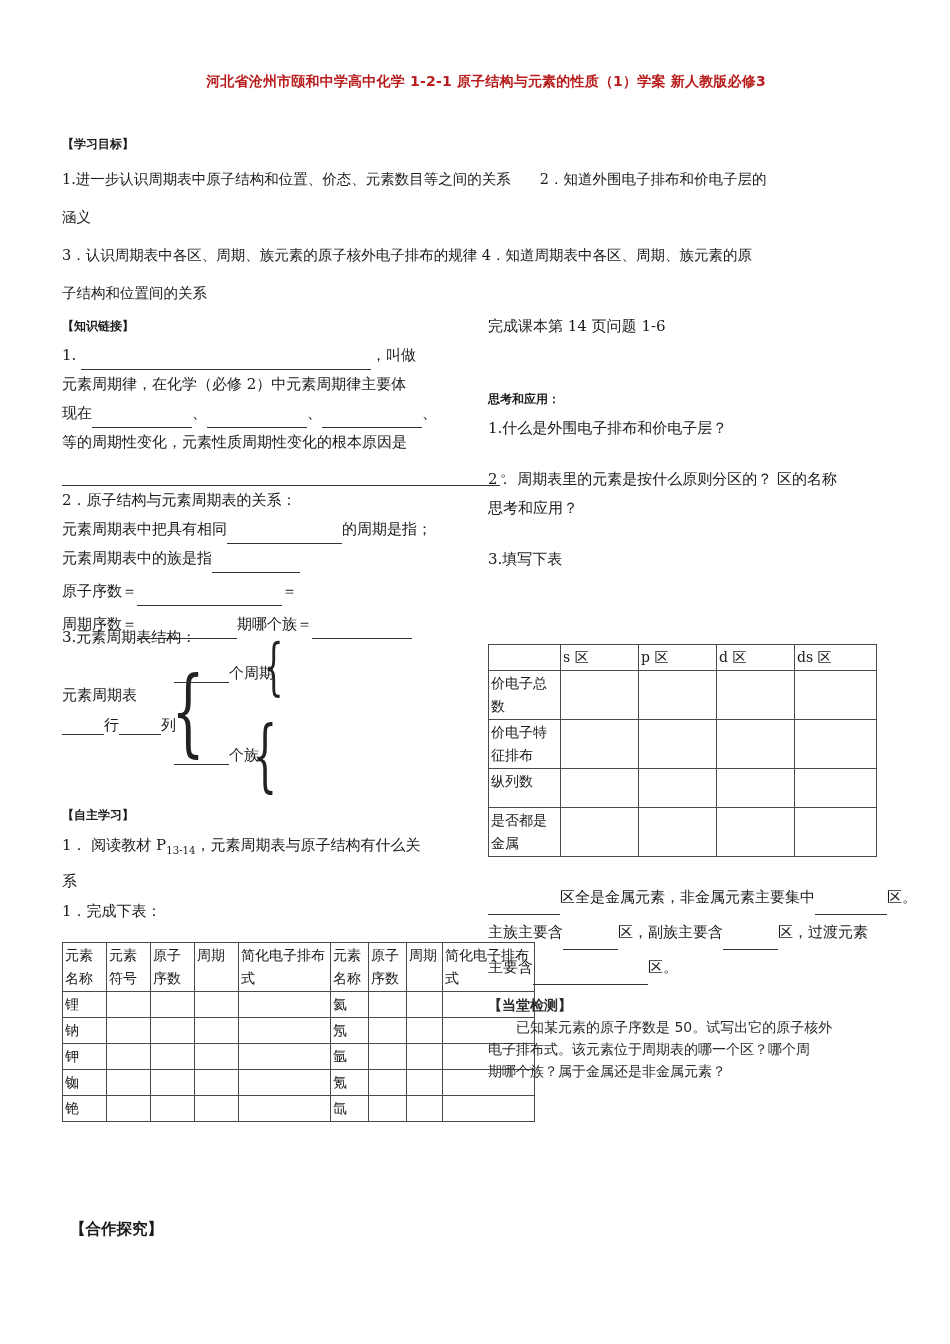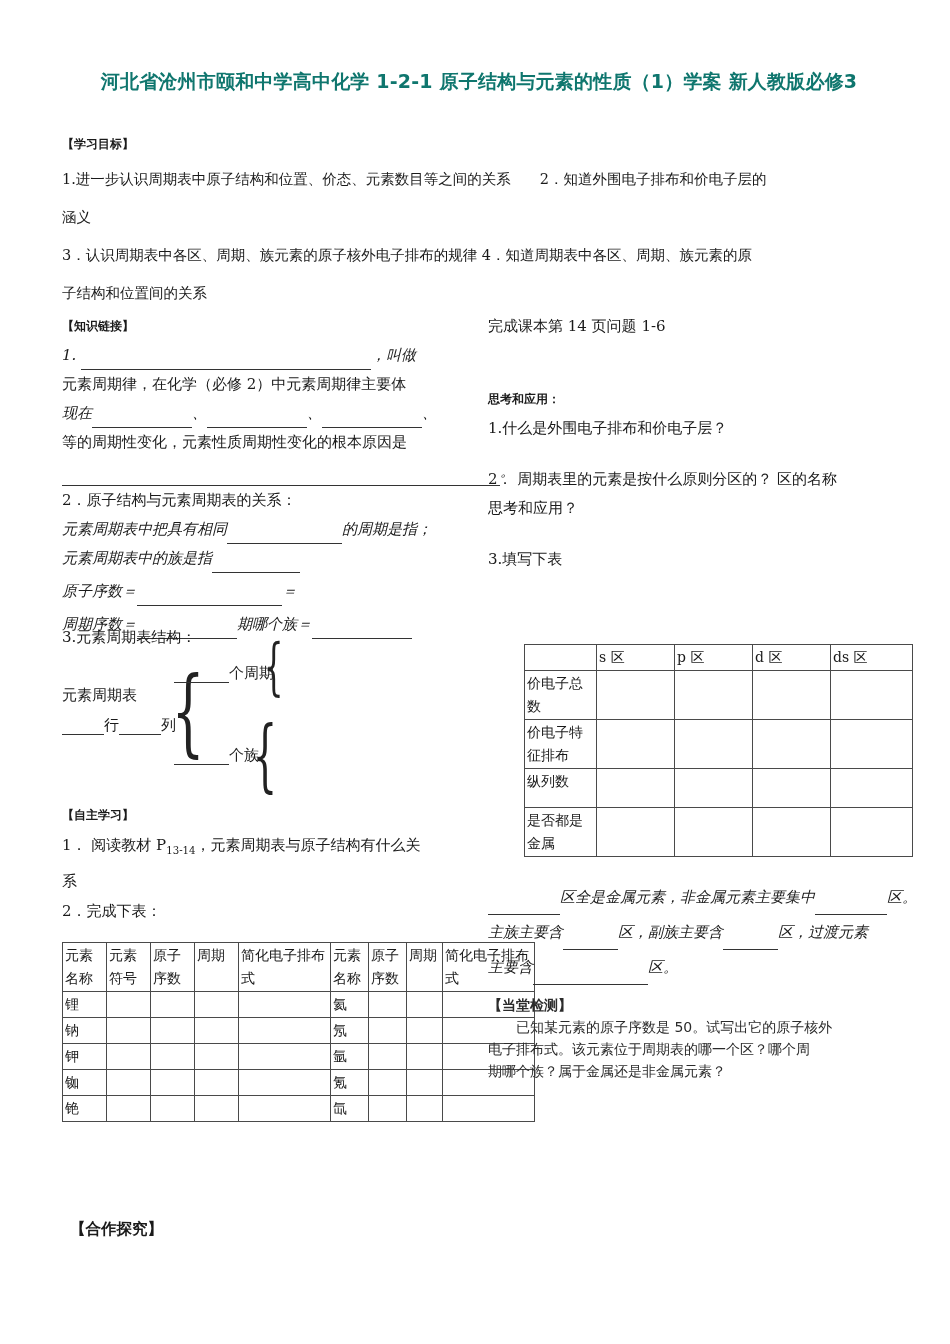--- a/index.html
+++ b/index.html
@@ -16,27 +16,27 @@
     overflow: hidden;
   }
   .page {
     position: absolute;
     left: 0; top: 0;
     width: 950px;
     height: 1344px;
   }
   .title {
     position: absolute;
-    left: 70px;
+    left: 77px;
     top: 66px;
     width: 818px;
     text-align: center;
-    color: #0f766e;
+    color: #b91c1c;
     font-weight: bold;
-    font-size: 19px;
+    font-size: 14px;
     line-height: 31px;
     font-family: "DejaVu Sans", "Liberation Sans", sans-serif;
     letter-spacing: 0.2px;
   }
   .sec-head {
     font-weight: bold;
     font-size: 12px;
     font-family: "DejaVu Sans", "Liberation Sans", sans-serif;
   }
   .blk {
@@ -77,21 +77,21 @@
   .u6 { width: 42px; }
   .u8 { width: 55px; }
   .u10 { width: 72px; }
   .u12 { width: 88px; }
   .u14 { width: 100px; }
   .u16 { width: 115px; }
   .u20 { width: 145px; }
   .u26 { width: 190px; }
   .u34 { width: 248px; }
   .u40 { width: 290px; }
-  .row { white-space: nowrap; font-style: italic; }
+  .row { white-space: nowrap; }
   .gap { height: 22px; }
 
   
   .struct {
     position: absolute;
     left: 62px;
     top: 628px;
     width: 420px;
     height: 175px;
     font-size: 15px;
@@ -124,21 +124,20 @@
     left: 62px;
     top: 942px;
     width: 412px;
   }
   #element-table td { height: 18px; }
   #zone-table {
     position: absolute;
     left: 488px;
     top: 644px;
     width: 330px;
-    margin-left: 36px;
   }
   #zone-table td { height: 18px; }
 
   .quiz {
     position: absolute;
     left: 488px;
     top: 994px;
     width: 400px;
     font-family: "DejaVu Sans", "Liberation Sans", sans-serif;
     font-size: 14px;
@@ -226,21 +225,21 @@
     </div>
     <div class="brace" style="left:178px; top:88px; font-size:78px; transform:scaleX(0.5);">{</div>
   </div>
 
   <div class="blk" style="left:62px; top:800px; width:420px;">
     <div class="sec-head">【自主学习】</div>
     <div class="nw">
       <span>1． 阅读教材 P</span><sub>13-14</sub><span>，元素周期表与原子结构有什么关</span>
     </div>
     <div>系</div>
-    <div>2．完成下表：</div>
+    <div>1．完成下表：</div>
   </div>
 
   <table class="grid" id="element-table">
     <colgroup>
       <col style="width:44px">
         <col style="width:44px">
         <col style="width:44px">
       <col style="width:44px">
         <col style="width:92px">
       <col style="width:38px">

